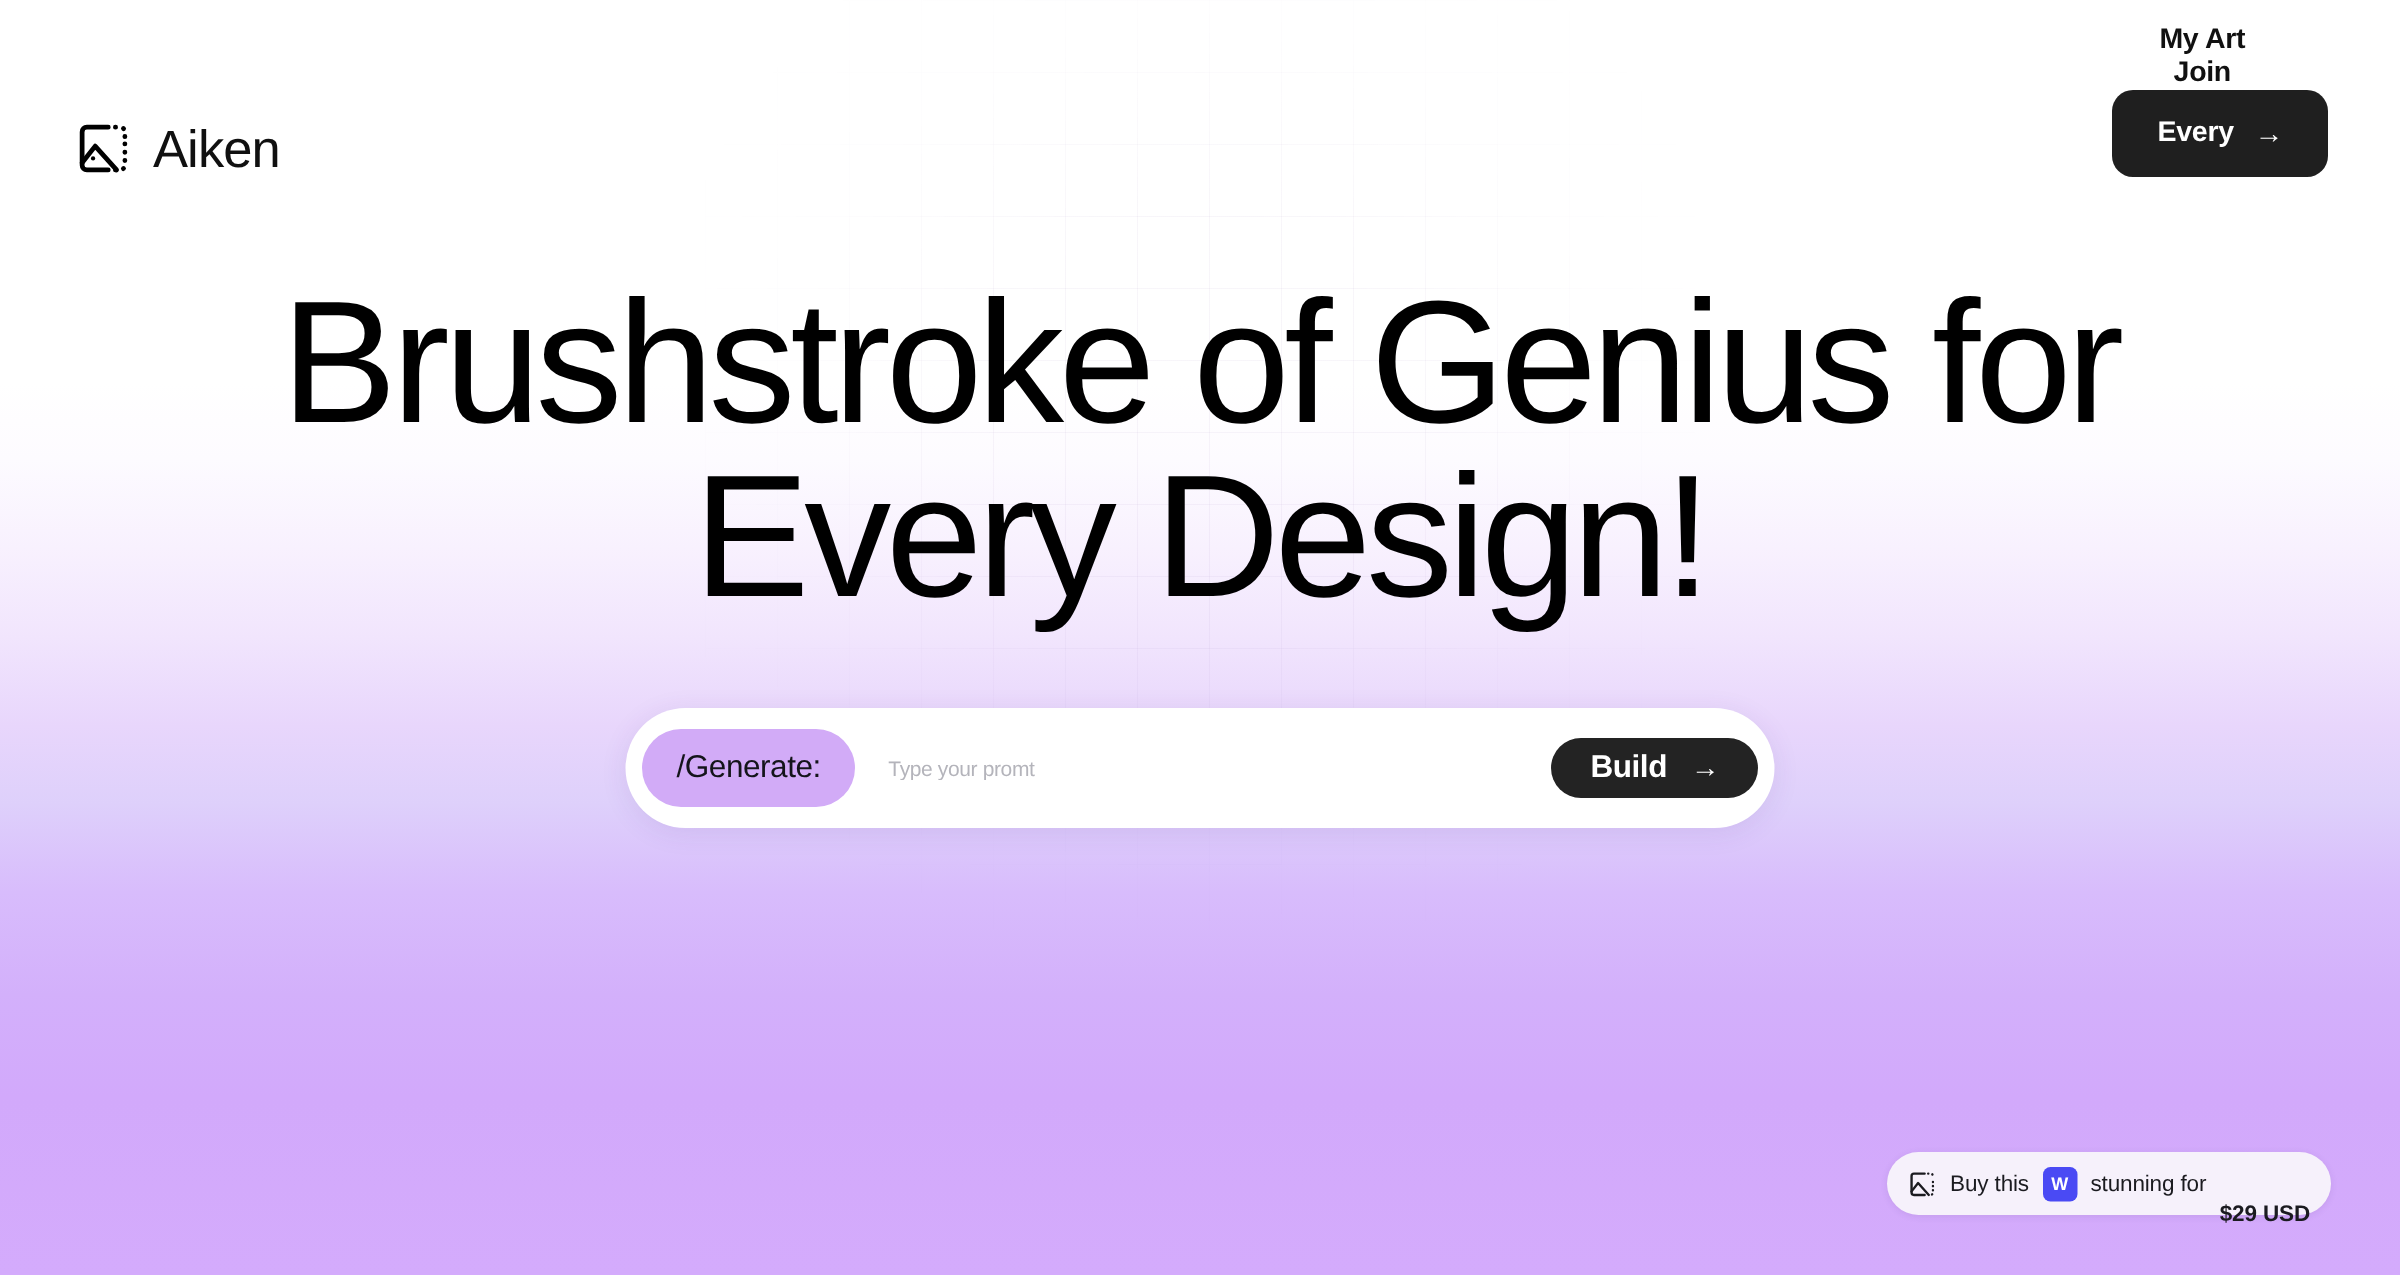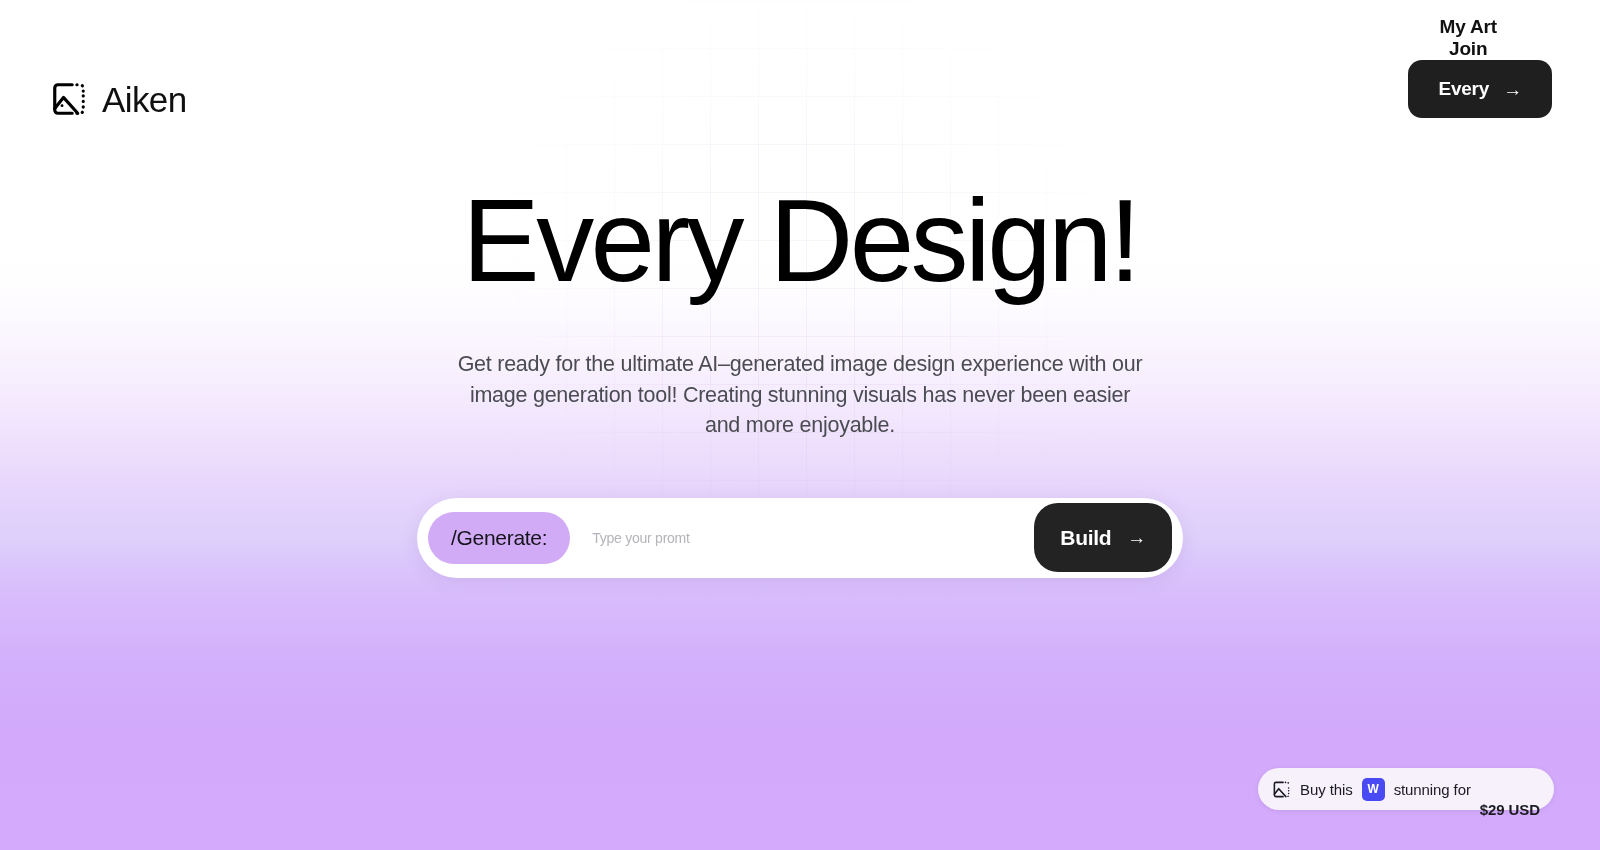--- a/index.html
+++ b/index.html
@@ -195,21 +195,21 @@
     height:52px;
   }
   .prompt-input::placeholder { color:#b4b4bb; }
 
   .build-btn {
     flex:none;
     background:#232323;
     color:#ffffff;
     border:none;
     border-radius:24px;
-    height:69px;
+    height:40px;
     padding:0 26px;
     font-family:inherit;
     font-size:21px;
     font-weight:700;
     letter-spacing:-0.3px;
     display:flex;
     align-items:center;
     gap:16px;
     cursor:pointer;
   }
@@ -279,24 +279,24 @@
         <span>Every</span>
         <span class="arrow-glyph">→</span>
       </button>
     </div>
 
   </div>
 
   <div class="hero">
 
     <h1 class="headline">
+      <span class="headline-line">Brushstroke of Genius for</span>
       <span class="headline-line">Every Design!</span>
     </h1>
 
-    <p class="subheadline">Get ready for the ultimate AI–generated image design experience with our image generation tool! Creating stunning visuals has never been easier and more enjoyable.</p>
 
     <div class="prompt-bar">
       <span class="generate-pill">/Generate:</span>
       <input class="prompt-input" type="text" placeholder="Type your promt" style="">
       <button class="build-btn">
         <span>Build</span>
         <span class="arrow-glyph">→</span>
       </button>
     </div>
 

